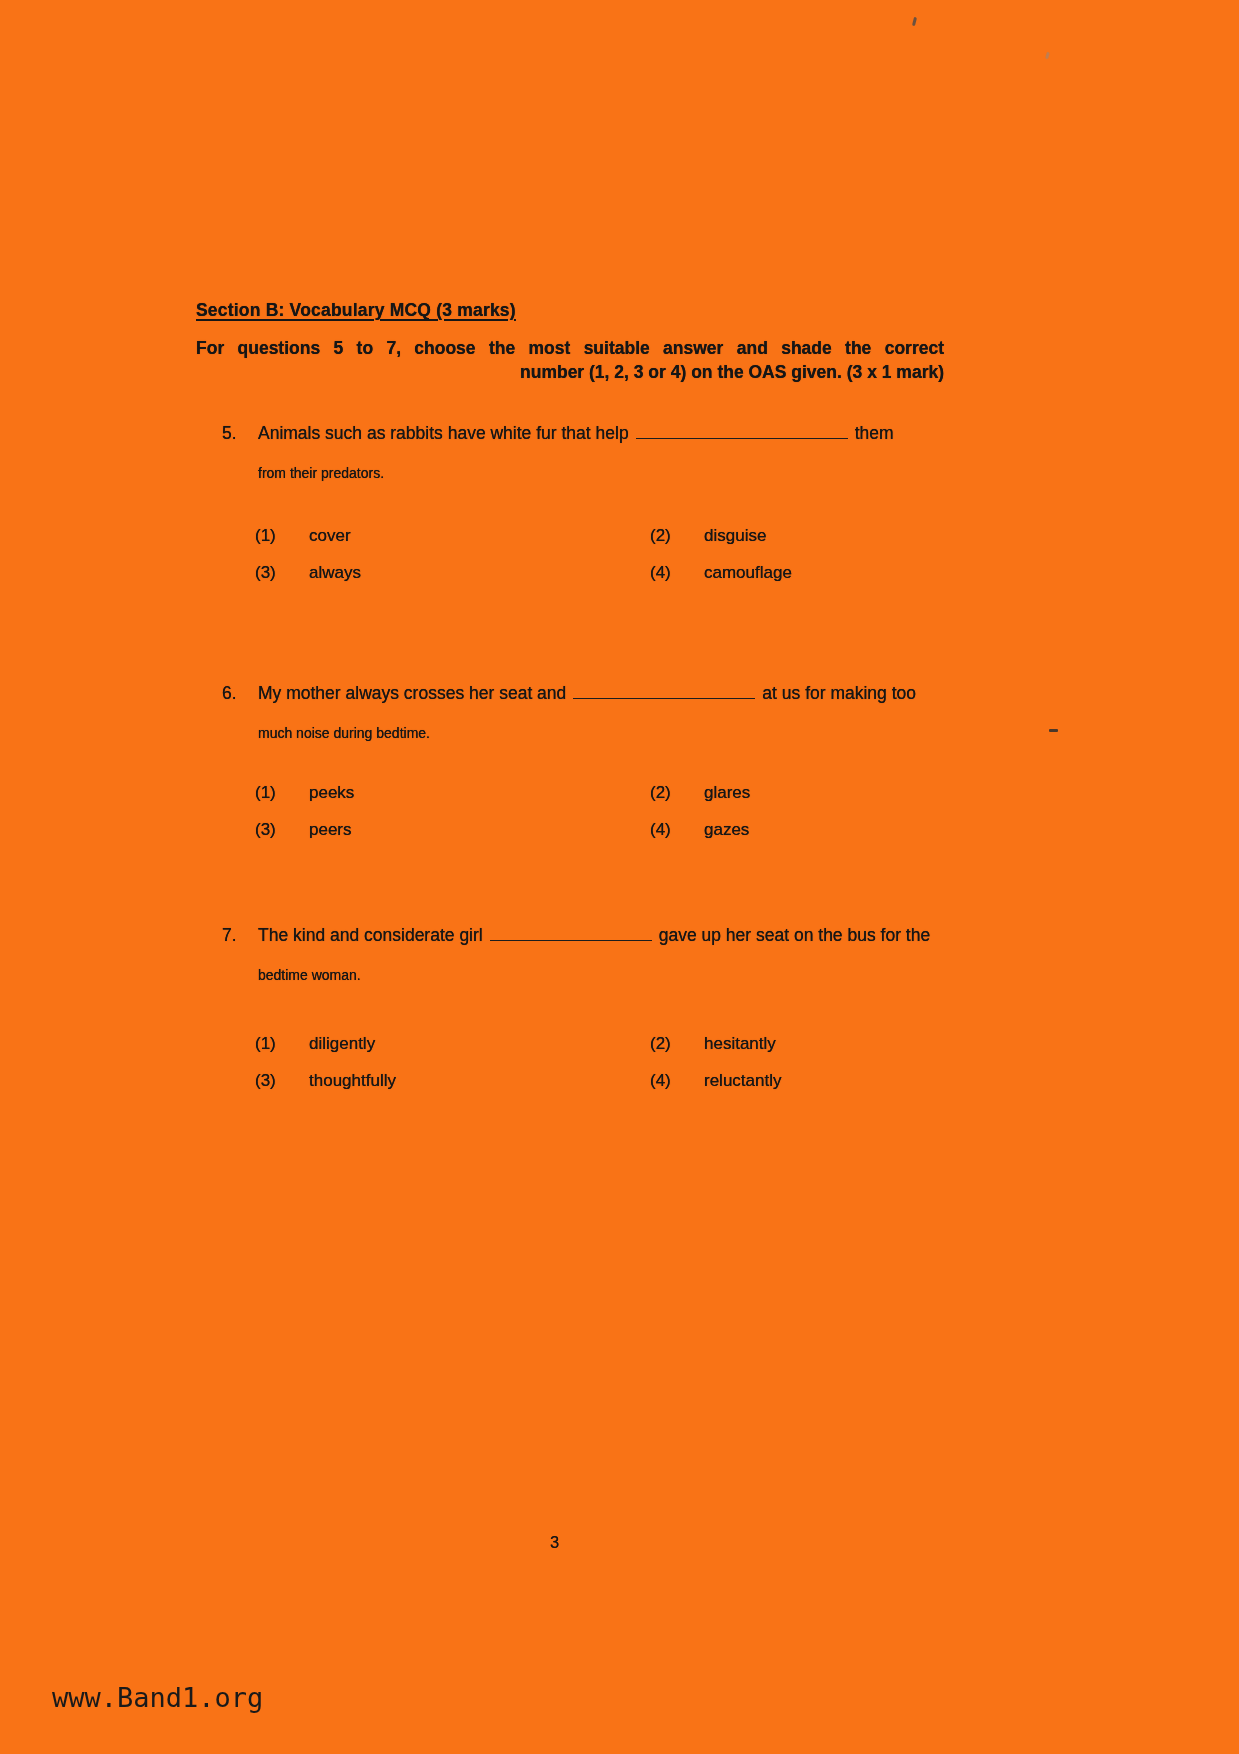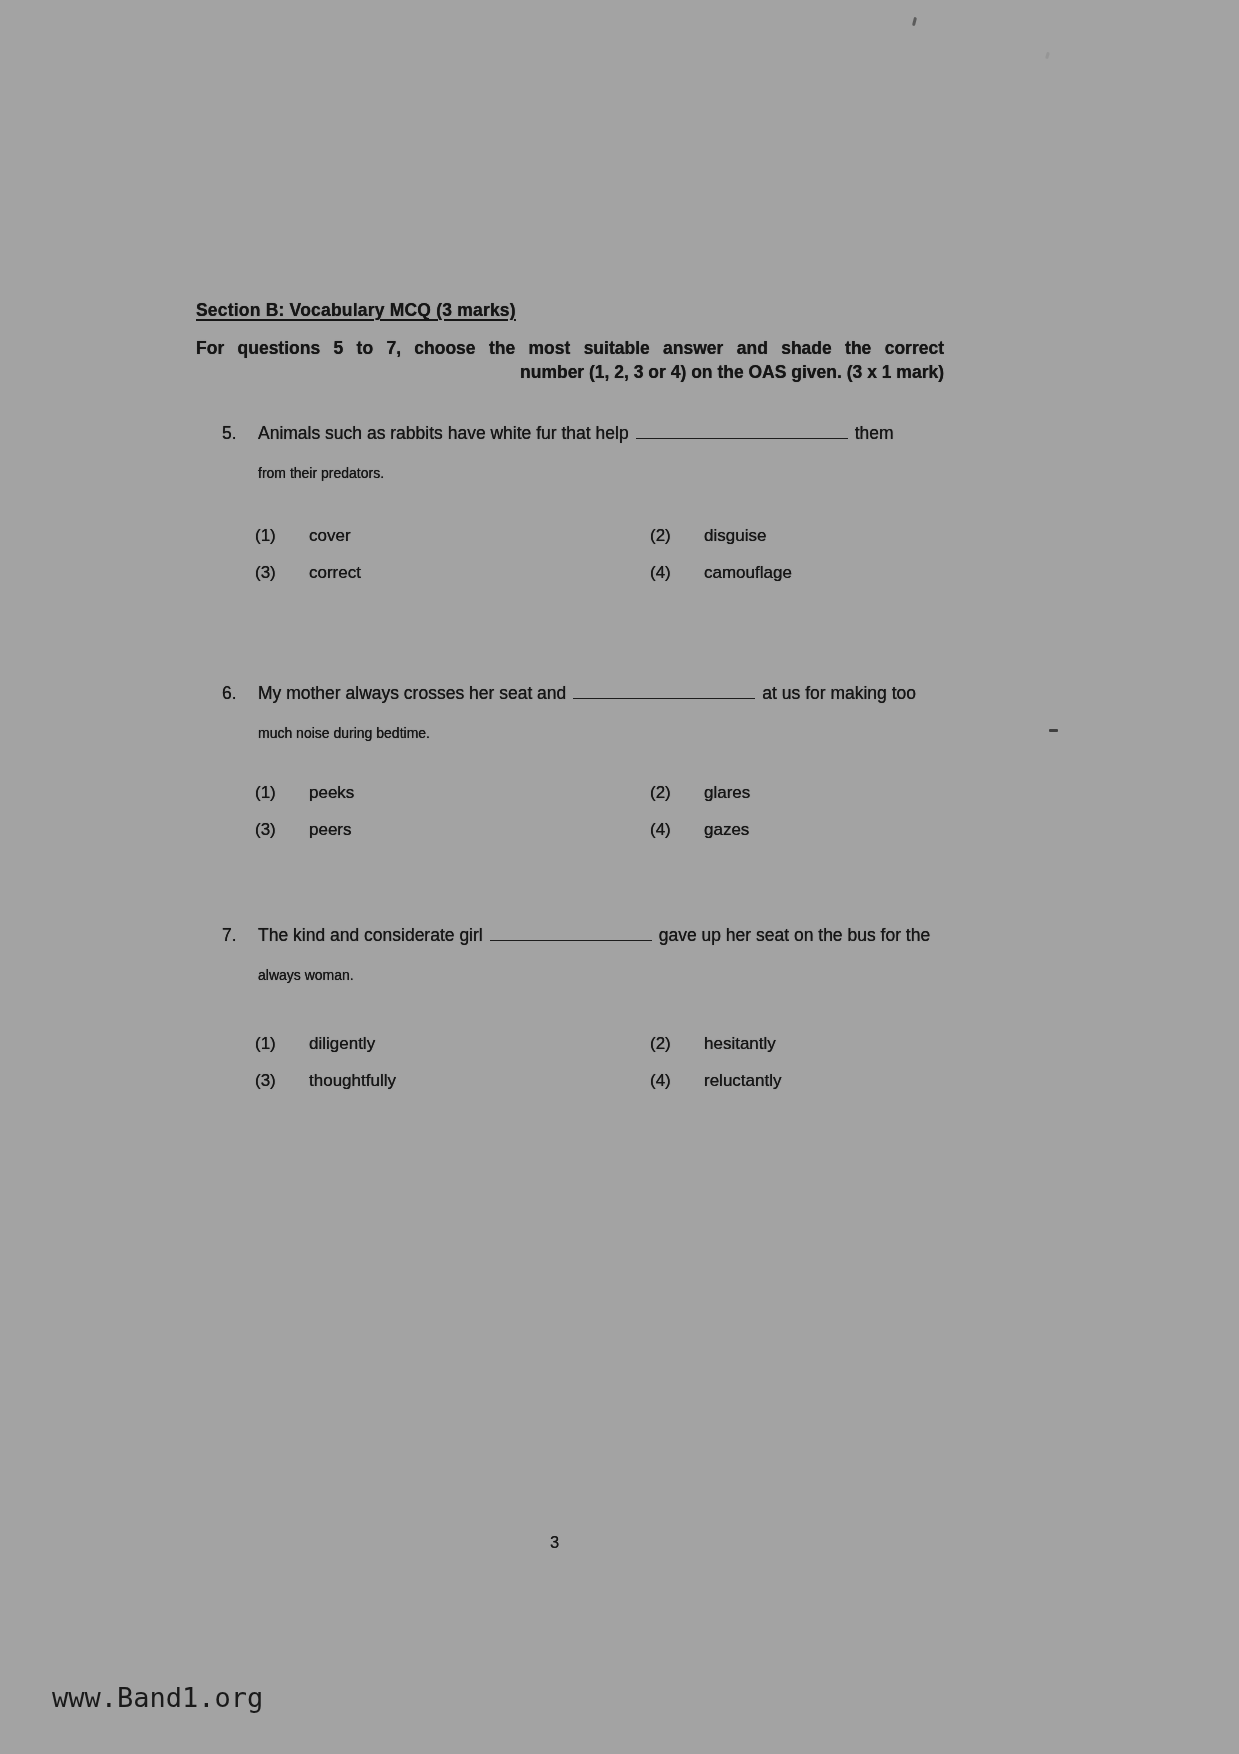--- a/index.html
+++ b/index.html
@@ -1,20 +1,20 @@
 <!DOCTYPE html>
 <html><head>
 <meta charset="utf-8">
 <style>
   html, body { margin: 0; padding: 0; background: #e8e8e8; }
   .page {
     position: relative;
     width: 1239px;
     height: 1754px;
-    background: #a3a3a3;
+    background: #f97316;
     overflow: hidden;
     font-family: "Liberation Sans", sans-serif;
     color: #161616;
   }
   .content {
     position: absolute;
     left: 196px;
     top: 298px;
     width: 748px;
     text-shadow: 0 0 0.5px rgba(20,20,20,0.85), 0 0 1.2px rgba(40,40,40,0.3);
@@ -119,21 +119,21 @@
         <span class="qnum">5.</span>
         <span class="qtext"><span>Animals such as rabbits have white fur that help</span><span class="blank blank-q5"></span><span>them</span></span>
       </div>
       <div class="qline2">from their predators.</div>
       <div class="options opt-5">
         <span>(1)</span>
         <span>cover</span>
         <span>(2)</span>
         <span>disguise</span>
         <span>(3)</span>
-        <span>correct</span>
+        <span>always</span>
         <span>(4)</span>
         <span>camouflage</span>
       </div>
     </div>
 
     <div class="question-block qb-6">
       <div class="qline">
         <span class="qnum">6.</span>
         <span class="qtext"><span>My mother always crosses her seat and</span><span class="blank blank-q6"></span><span>at us for making too</span></span>
       </div>
@@ -148,21 +148,21 @@
         <span>(4)</span>
         <span>gazes</span>
       </div>
     </div>
 
     <div class="question-block qb-7">
       <div class="qline">
         <span class="qnum">7.</span>
         <span class="qtext"><span>The kind and considerate girl</span><span class="blank blank-q7"></span><span>gave up her seat on the bus for the</span></span>
       </div>
-      <div class="qline2">always woman.</div>
+      <div class="qline2">bedtime woman.</div>
       <div class="options opt-7">
         <span>(1)</span>
         <span>diligently</span>
         <span>(2)</span>
         <span>hesitantly</span>
         <span>(3)</span>
         <span>thoughtfully</span>
         <span>(4)</span>
         <span>reluctantly</span>
       </div>

